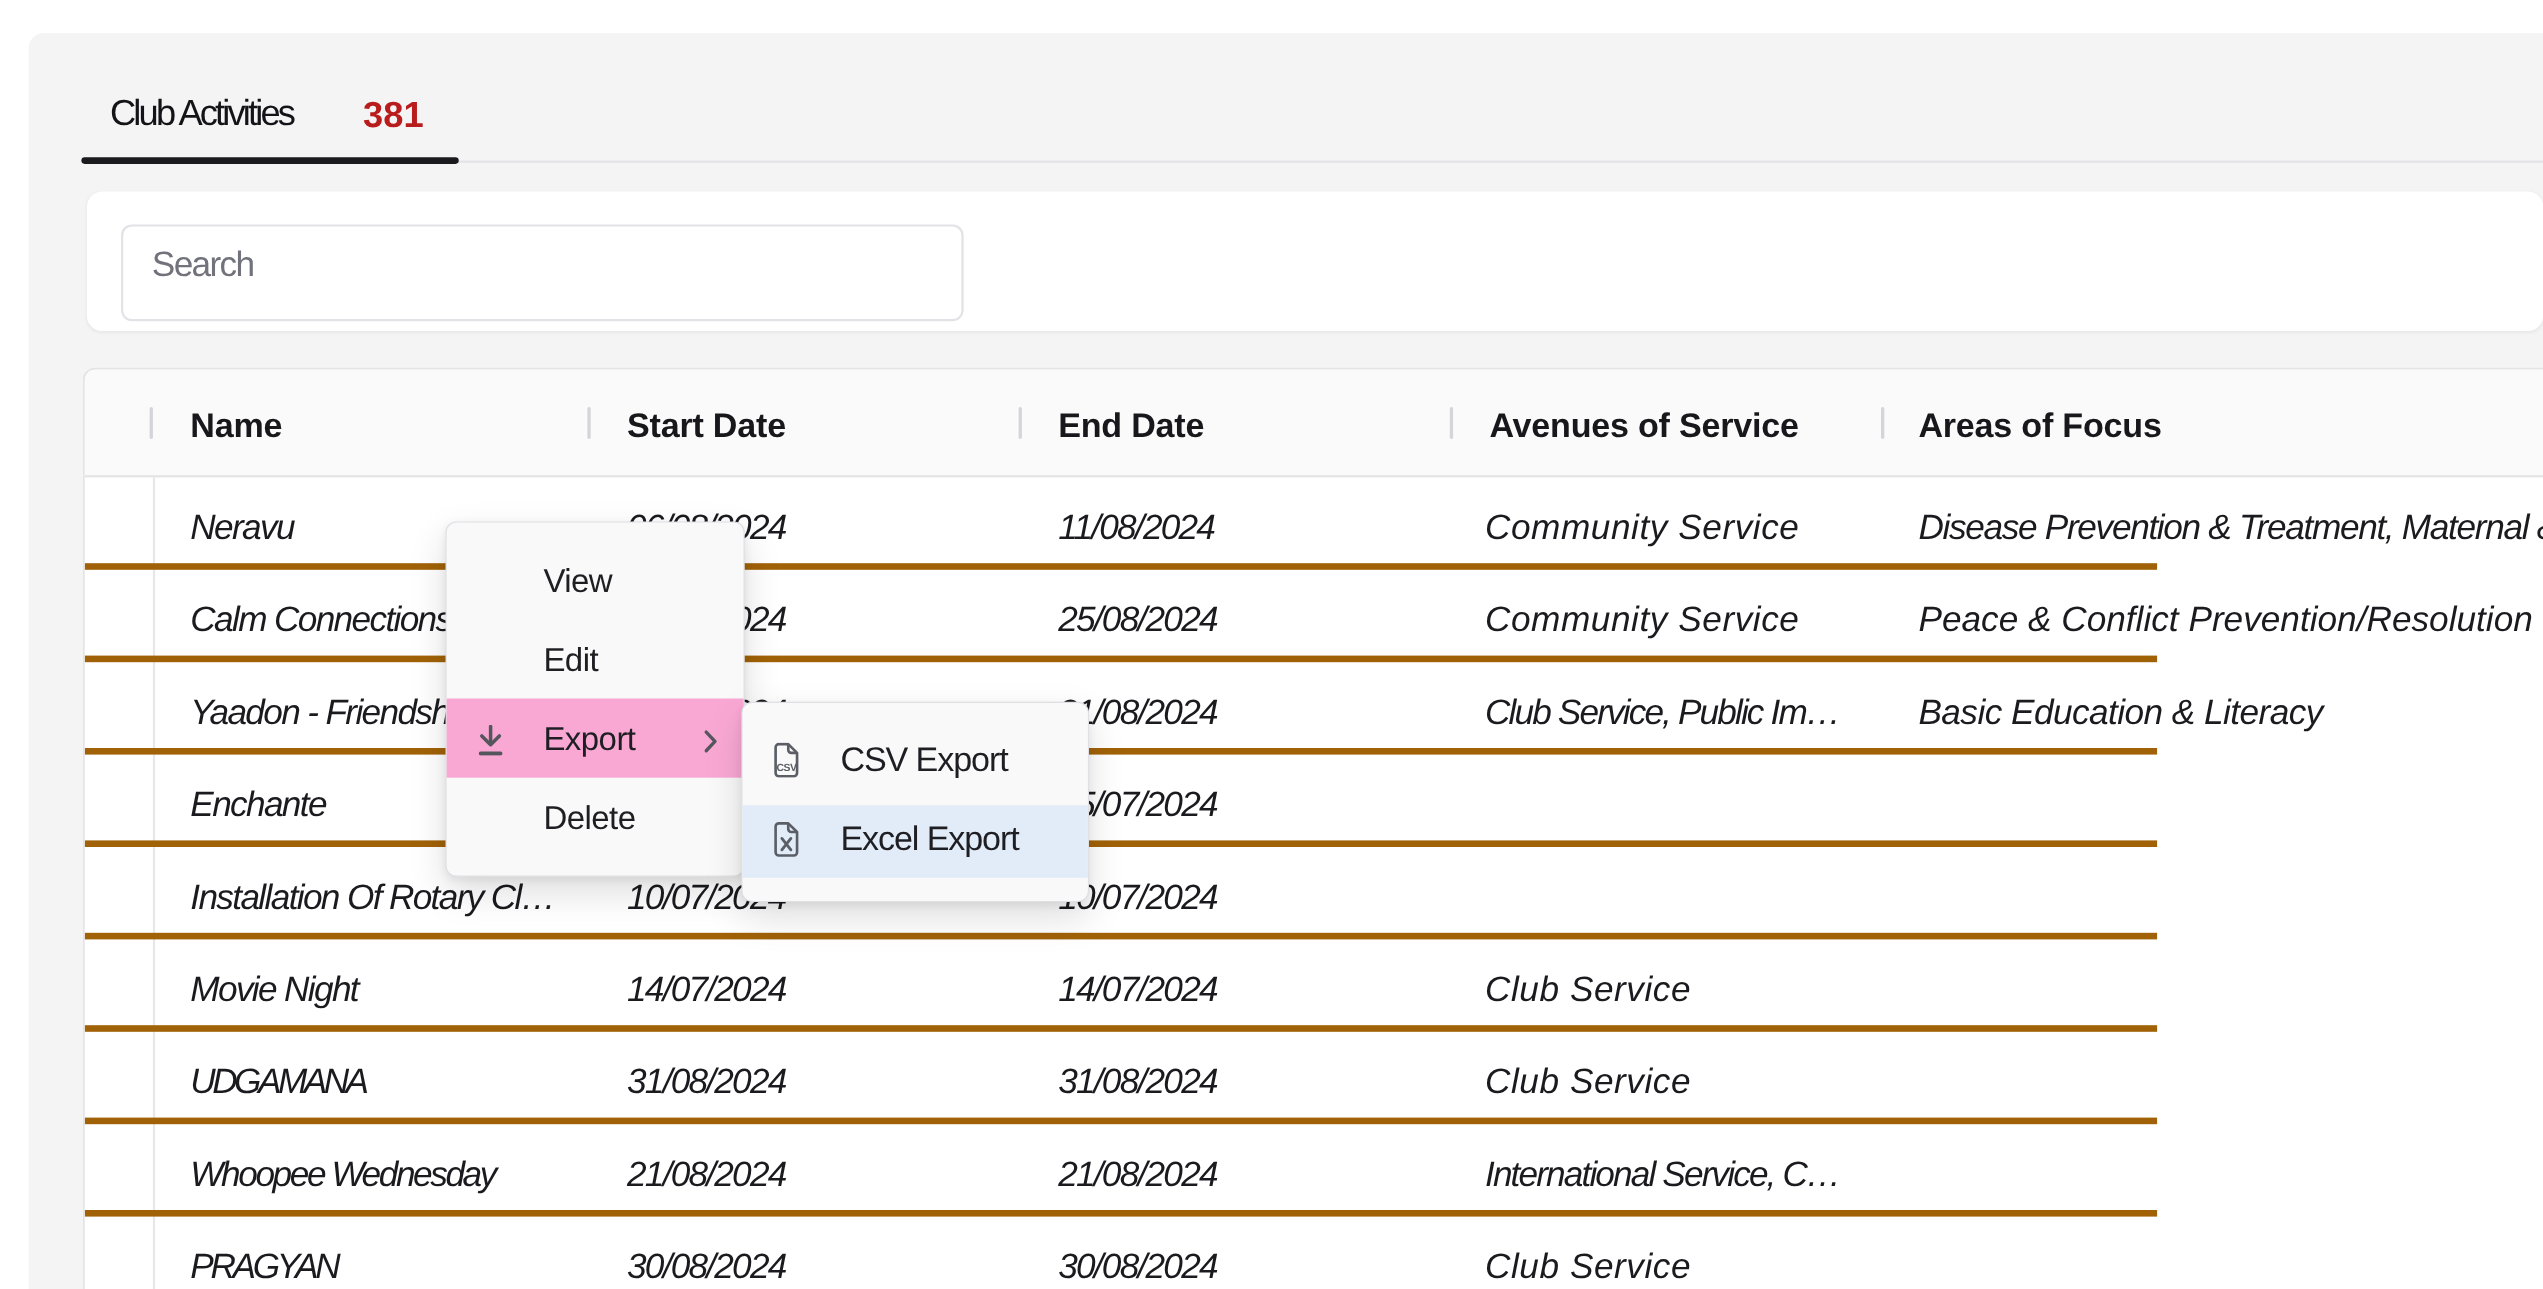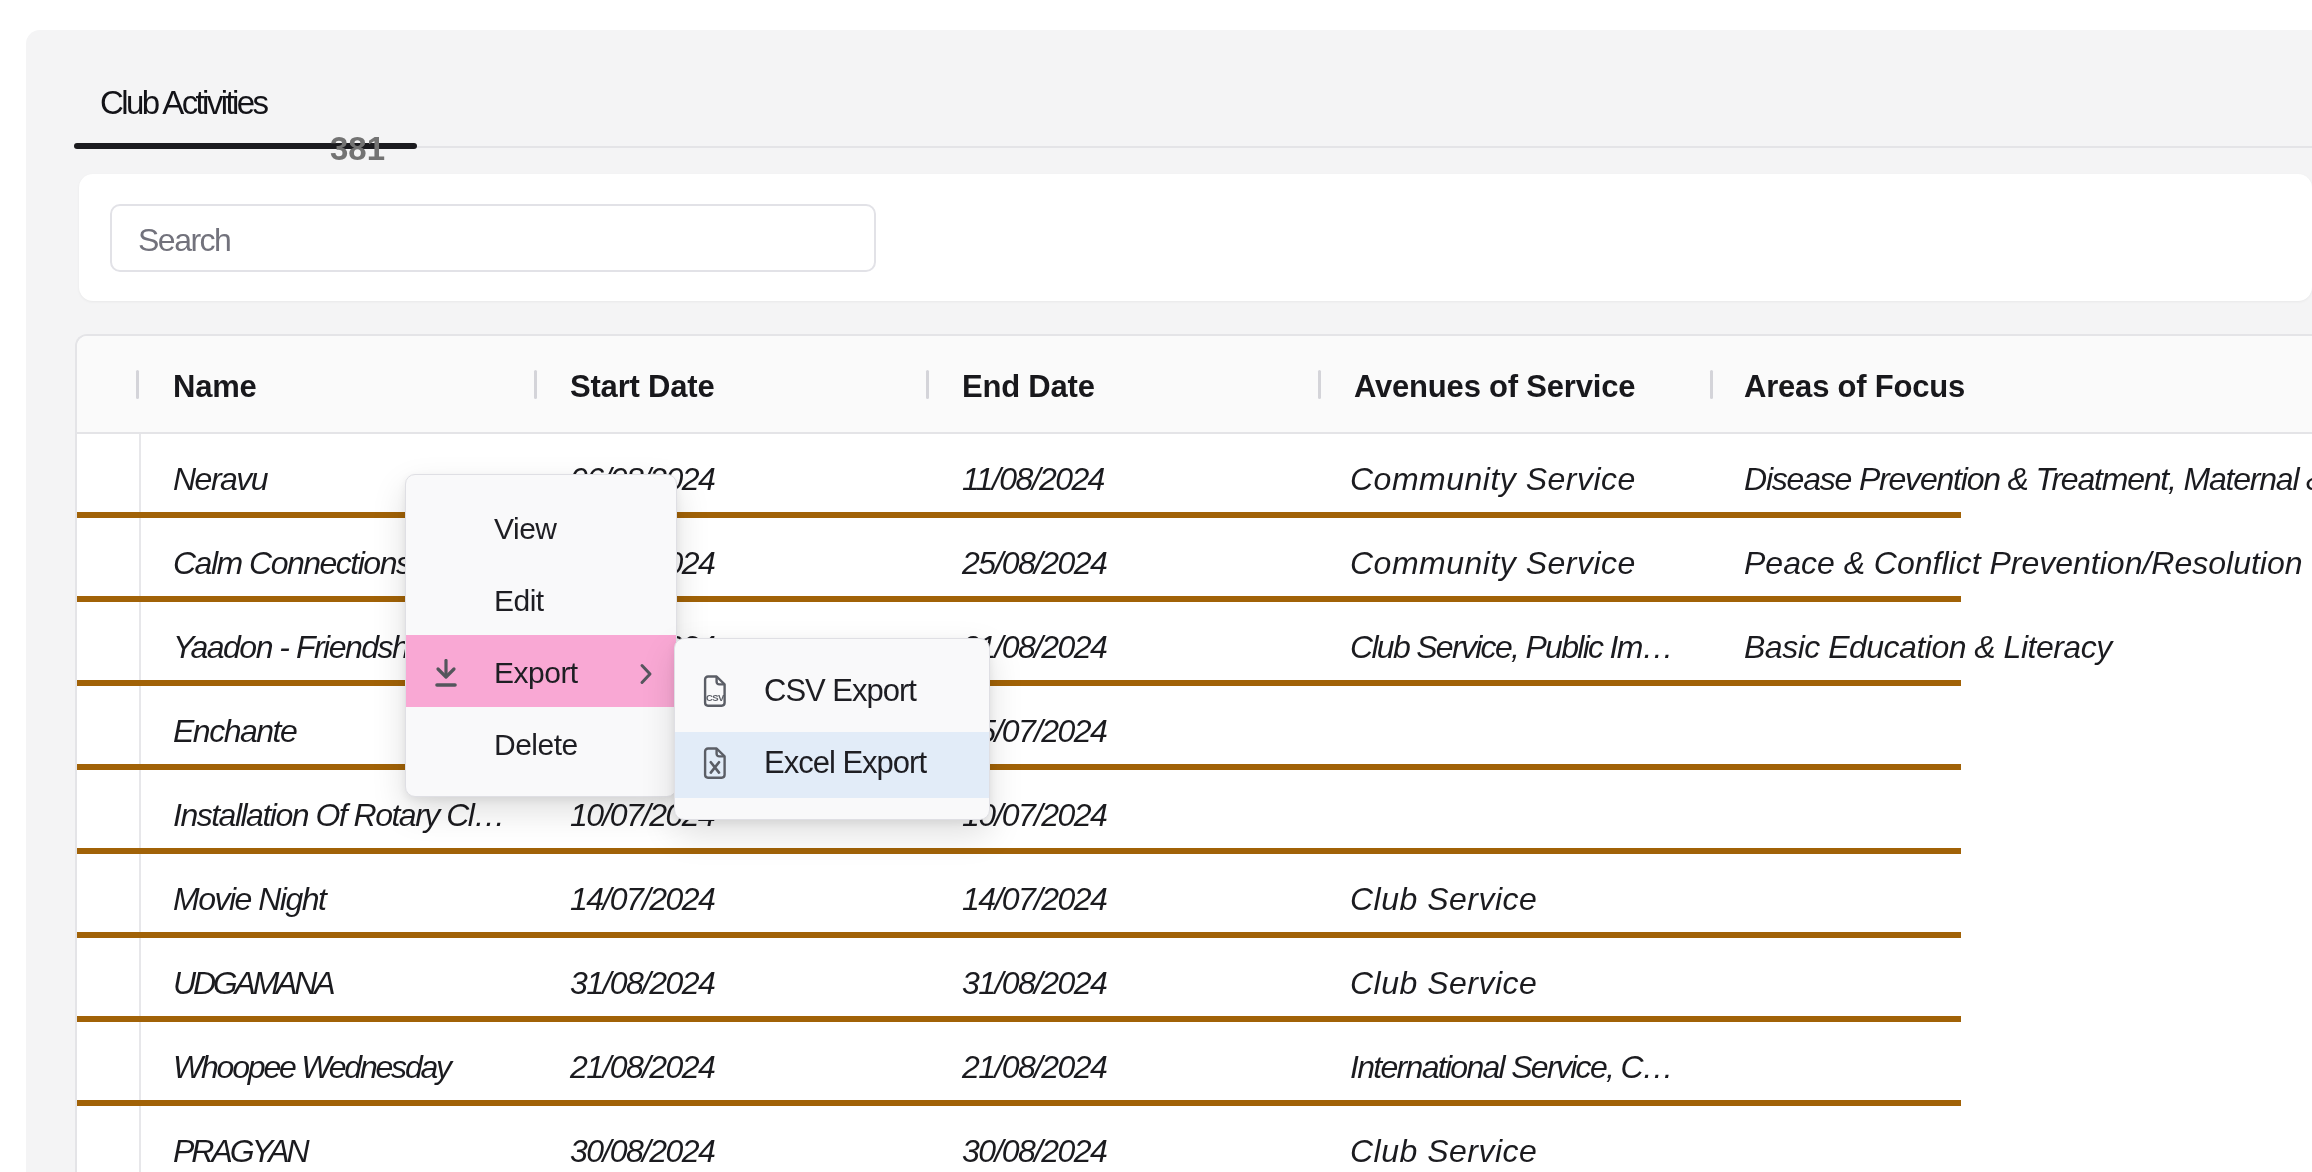--- a/index.html
+++ b/index.html
@@ -7,26 +7,26 @@
     font-family:"Liberation Sans", sans-serif; }
   .abs { position:absolute; }
 
   .panel { left:26px; top:30px; width:2286px; height:1142px; background:#f4f4f5;
     border-top-left-radius:14px; }
 
   .tabline { left:74px; top:146px; width:2238px; height:2px; background:#e4e4e7; }
   .tabind  { left:74px; top:142.5px; width:343px; height:6px; background:#1b1b1f; border-radius:3px; }
   .tabtxt  { left:100px; top:84px; font-size:33px; font-weight:400; color:#131318;
     letter-spacing:-2.6px; line-height:38px; }
-  .tabcount{ left:330px; top:85px; font-size:33px; font-weight:700; color:#737373;
-    letter-spacing:0px; line-height:38px;margin-top:45px; }
+  .tabcount{ left:330px; top:85px; font-size:33px; font-weight:700; color:#b91c1c;
+    letter-spacing:0px; line-height:38px; }
 
   .card { left:79px; top:174px; width:2233px; height:127px; background:#ffffff;
     border-radius:14px; box-shadow:0 1px 3px rgba(0,0,0,0.05); }
-  .search { left:110px; top:204px; width:766px; height:68px; background:#ffffff;
+  .search { left:110px; top:204px; width:766px; height:88px; background:#ffffff;
     border:2px solid #e2e2e7; border-radius:10px;text-align:right; }
   .search span { position:absolute; left:26px; top:16px; font-size:32px; color:#72727c;
     letter-spacing:-1.5px; }
 
   .table { left:75px; top:334px; width:2237px; height:838px; background:#ffffff;
     border-top:2px solid #e4e4e7; border-left:2px solid #e4e4e7;
     border-top-left-radius:12px; overflow:hidden; }
   .thead { position:absolute; left:0; top:0; width:2235px; height:98px; background:#fafafa;
     border-bottom:2px solid #e4e4e7; }
   .th { position:absolute; top:0; height:96px; line-height:102px; font-size:31px; font-weight:700;

